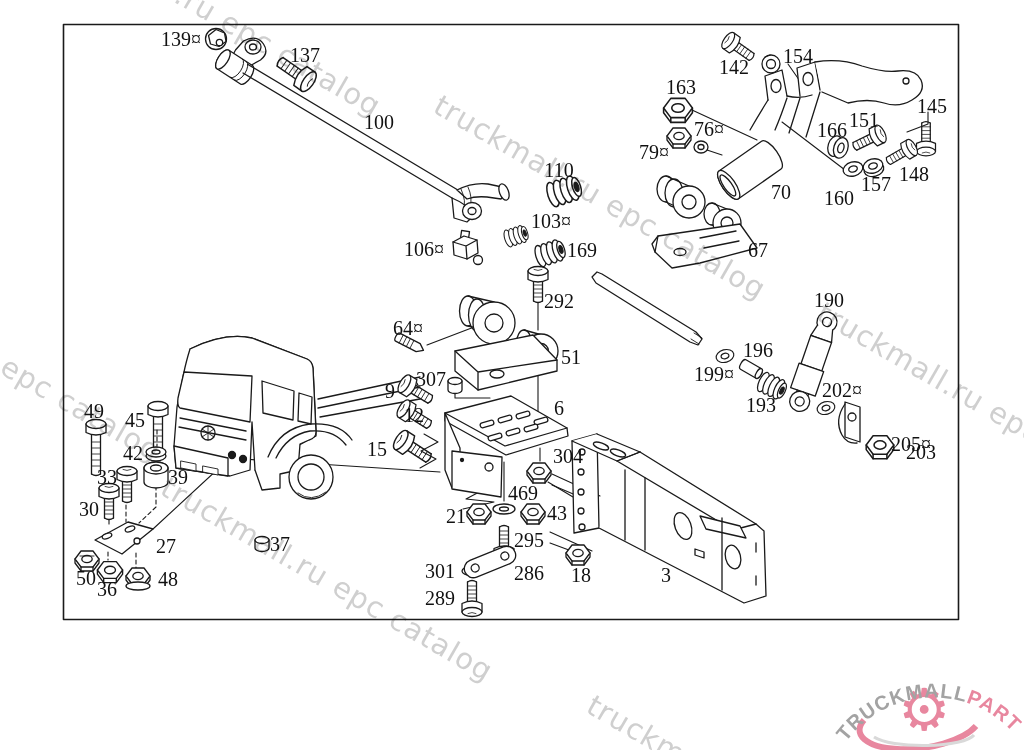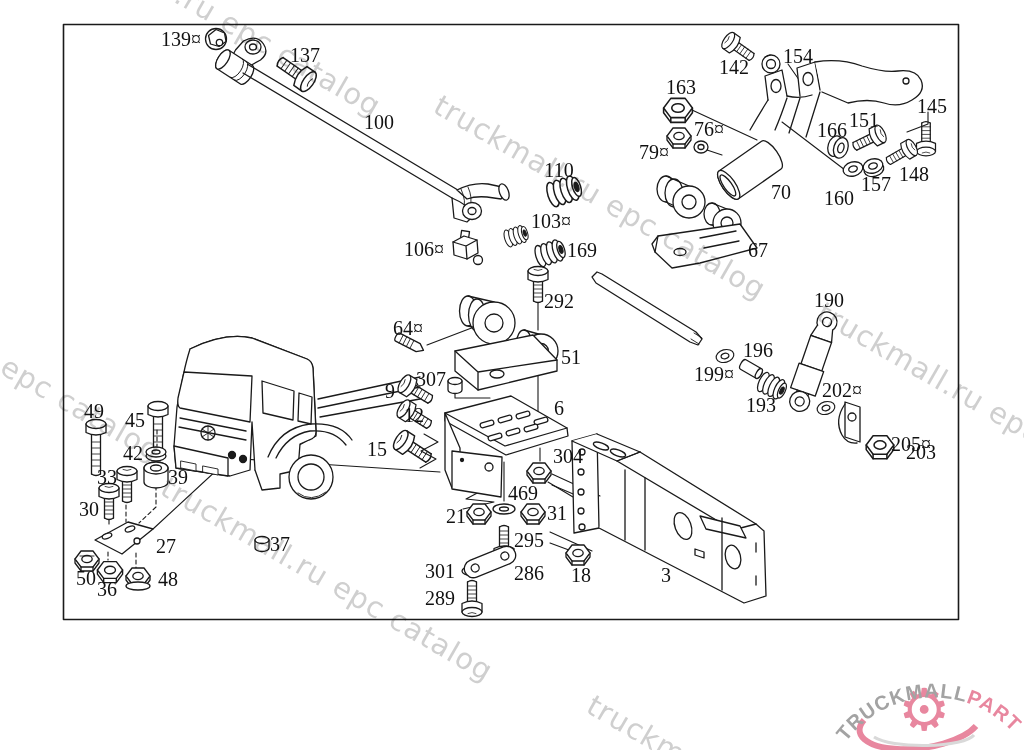--- a/index.html
+++ b/index.html
@@ -390,21 +390,21 @@
       <span class="plabel" style="left: 408px; top: 328px;">64¤</span>
       <span class="plabel" style="left: 571px; top: 357px;">51</span>
       <span class="plabel" style="left: 431px; top: 379px;">307</span>
       <span class="plabel" style="left: 390px; top: 391px;">9</span>
       <span class="plabel" style="left: 378px; top: 415px; margin-left: 36px;">12</span>
       <span class="plabel" style="left: 377px; top: 449px;">15</span>
       <span class="plabel" style="left: 559px; top: 408px;">6</span>
       <span class="plabel" style="left: 556px; top: 456px; padding-left: 24px;">304</span>
       <span class="plabel" style="left: 523px; top: 493px;">469</span>
       <span class="plabel" style="left: 456px; top: 516px;">21</span>
-      <span class="plabel" style="left: 557px; top: 513px;">31</span>
+      <span class="plabel" style="left: 557px; top: 513px;">43</span>
       <span class="plabel" style="left: 529px; top: 540px;">295</span>
       <span class="plabel" style="left: 440px; top: 571px;">301</span>
       <span class="plabel" style="left: 529px; top: 573px;">286</span>
       <span class="plabel" style="left: 440px; top: 598px;">289</span>
       <span class="plabel" style="left: 581px; top: 575px;">18</span>
       <span class="plabel" style="left: 666px; top: 575px;">3</span>
       <span class="plabel" style="left: 94px; top: 411px;">49</span>
       <span class="plabel" style="left: 135px; top: 420px;">45</span>
       <span class="plabel" style="left: 133px; top: 453px; text-align: right;">42</span>
       <span class="plabel" style="left: 178px; top: 477px;">39</span>

